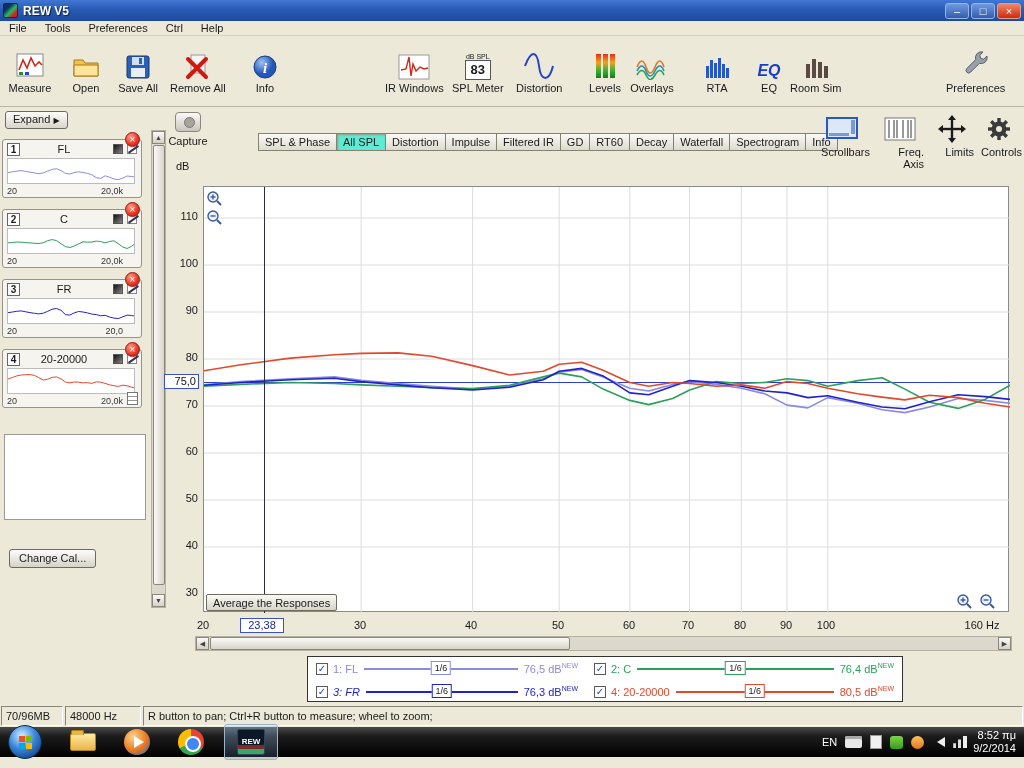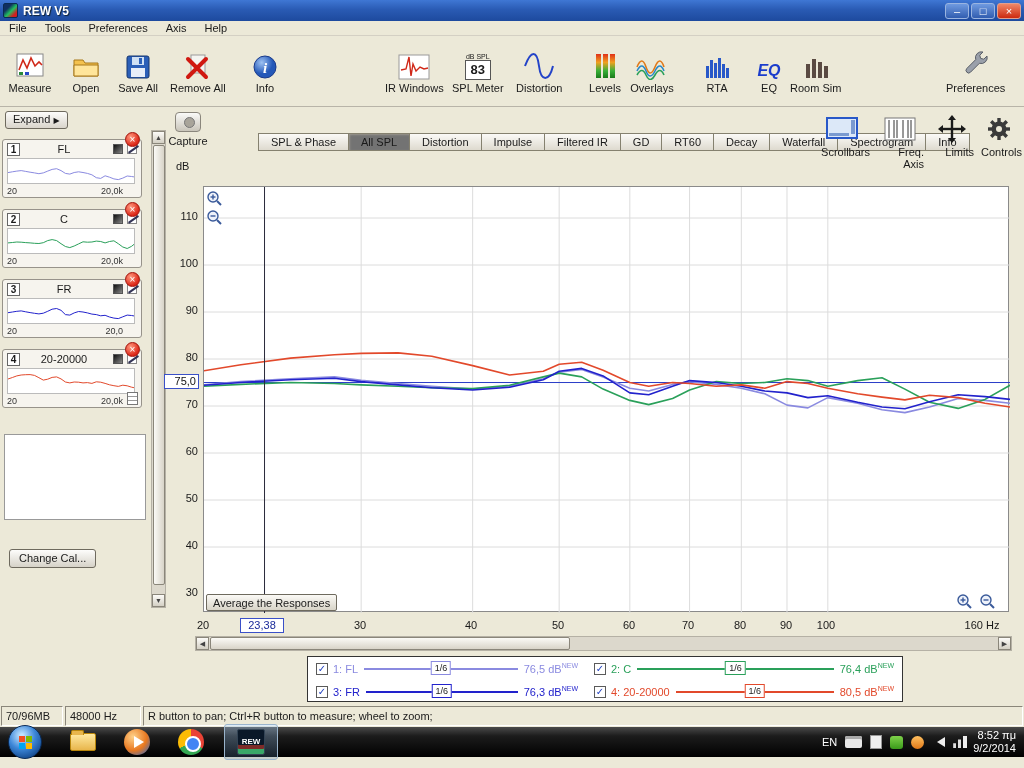--- a/index.html
+++ b/index.html
@@ -70,23 +70,23 @@
   
   .capture { position:absolute; left:168px; top:112px; width:40px; text-align:center; }
   .cap-icon { width:26px; height:20px; margin:0 auto 3px; border-radius:4px;
               background:linear-gradient(#fafaf8,#c9c5ba); border:1px solid #8a867c; position:relative; }
   .cap-icon::after { content:""; position:absolute; left:8px; top:4px; width:9px; height:9px; border-radius:50%;
                      background:#a8a49a; border:1px solid #777; }
   .y-unit { position:absolute; left:176px; top:160px; font-size:11px; }
 
   
   .tabbar { position:absolute; left:258px; top:133px; display:flex; }
-  .tab { padding:2px 12px; border:1px solid #85816f; border-left:none; background:linear-gradient(#fbfaf7,#dedacf); white-space:nowrap; }
+  .tab { padding:2px 6px; border:1px solid #85816f; border-left:none; background:linear-gradient(#fbfaf7,#dedacf); white-space:nowrap; }
   .tab:first-child { border-left:1px solid #85816f; }
-  .tab.active { background:#737373; box-shadow:inset 1px 1px 2px #9a968c; }
+  .tab.active { background:#5eead4; box-shadow:inset 1px 1px 2px #9a968c; }
 
   
   .gbtn { position:absolute; top:114px; text-align:right; }
   .gbtn .gicon { height:30px; display:flex; align-items:center; justify-content:center; margin-bottom:2px; }
 
   
   .plot-wrap { position:absolute; left:203px; top:186px; width:806px; height:426px; background:#fff; border:1px solid #8a8a8a; }
   .ylabel { position:absolute; width:32px; text-align:right; font-size:11px; }
   .target-label { position:absolute; left:164px; top:374px; width:35px; height:15px; border:1px solid #3a50c8;
                   background:#fff; color:#111; font-size:11px; text-align:right; padding-right:2px; line-height:13px; }
@@ -172,21 +172,21 @@
       <span class="wbtn">–</span>
       <span class="wbtn">□</span>
       <span class="wbtn close">×</span>
     </span>
   </div>
 
   <div class="menubar">
     <span class="menu-item">File</span>
     <span class="menu-item">Tools</span>
     <span class="menu-item">Preferences</span>
-    <span class="menu-item">Axis</span>
+    <span class="menu-item">Ctrl</span>
     <span class="menu-item">Help</span>
   </div>
 
   <div class="toolbar">
     <div class="tbtn" style="left:8px">
       <div class="ticon">
         <svg width="30" height="28" viewBox="0 0 30 28">
             <rect x="2" y="2" width="26" height="22" fill="#fff" stroke="#888"></rect>
             <polyline points="4,18 8,8 12,16 16,6 20,14 24,10 27,13" fill="none" stroke="#d02818" stroke-width="1.6"></polyline>
             <rect x="4" y="20" width="4" height="3" fill="#2a8a3a"></rect>
@@ -589,21 +589,21 @@
     <div class="lcell">
       <span class="cb">✓</span>
       <span class="llabel" style="color: rgb(42, 160, 90);">2: C</span>
       <span class="lline" style="background: rgb(42, 160, 90);">
           <span class="lbox" style="border-color: rgb(42, 160, 90);">1/6</span>
         </span>
       <span class="lval" style="color: rgb(42, 160, 90);"><span>76,4 dB</span><sup>NEW</sup></span>
     </div>
     <div class="lcell">
       <span class="cb">✓</span>
-      <span class="llabel" style="color: rgb(34, 34, 204);">3: FR</span>
+      <span class="llabel" style="color: rgb(34, 34, 204); font-style: italic;">3: FR</span>
       <span class="lline" style="background: rgb(34, 34, 204);">
           <span class="lbox" style="border-color: rgb(34, 34, 204);">1/6</span>
         </span>
       <span class="lval" style="color: rgb(34, 34, 204);"><span>76,3 dB</span><sup>NEW</sup></span>
     </div>
     <div class="lcell">
       <span class="cb">✓</span>
       <span class="llabel" style="color: rgb(226, 73, 43);">4: 20-20000</span>
       <span class="lline" style="background: rgb(226, 73, 43);">
           <span class="lbox" style="border-color: rgb(226, 73, 43);">1/6</span>

